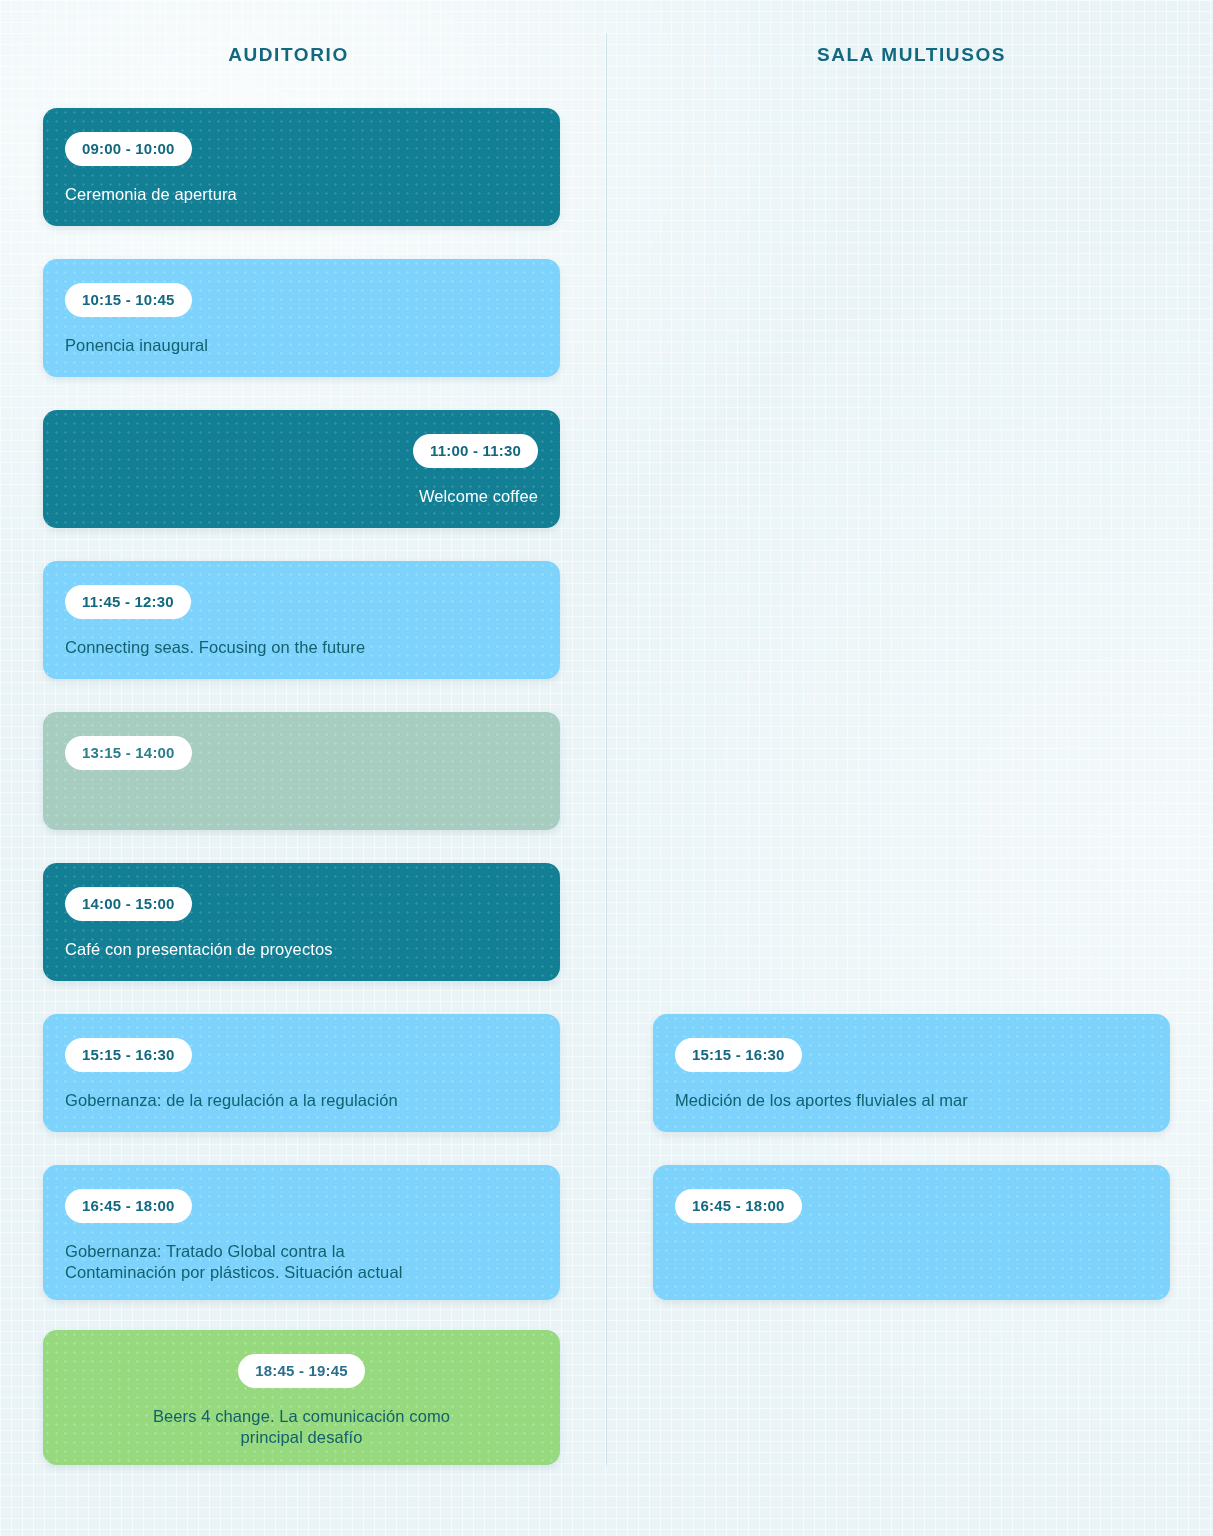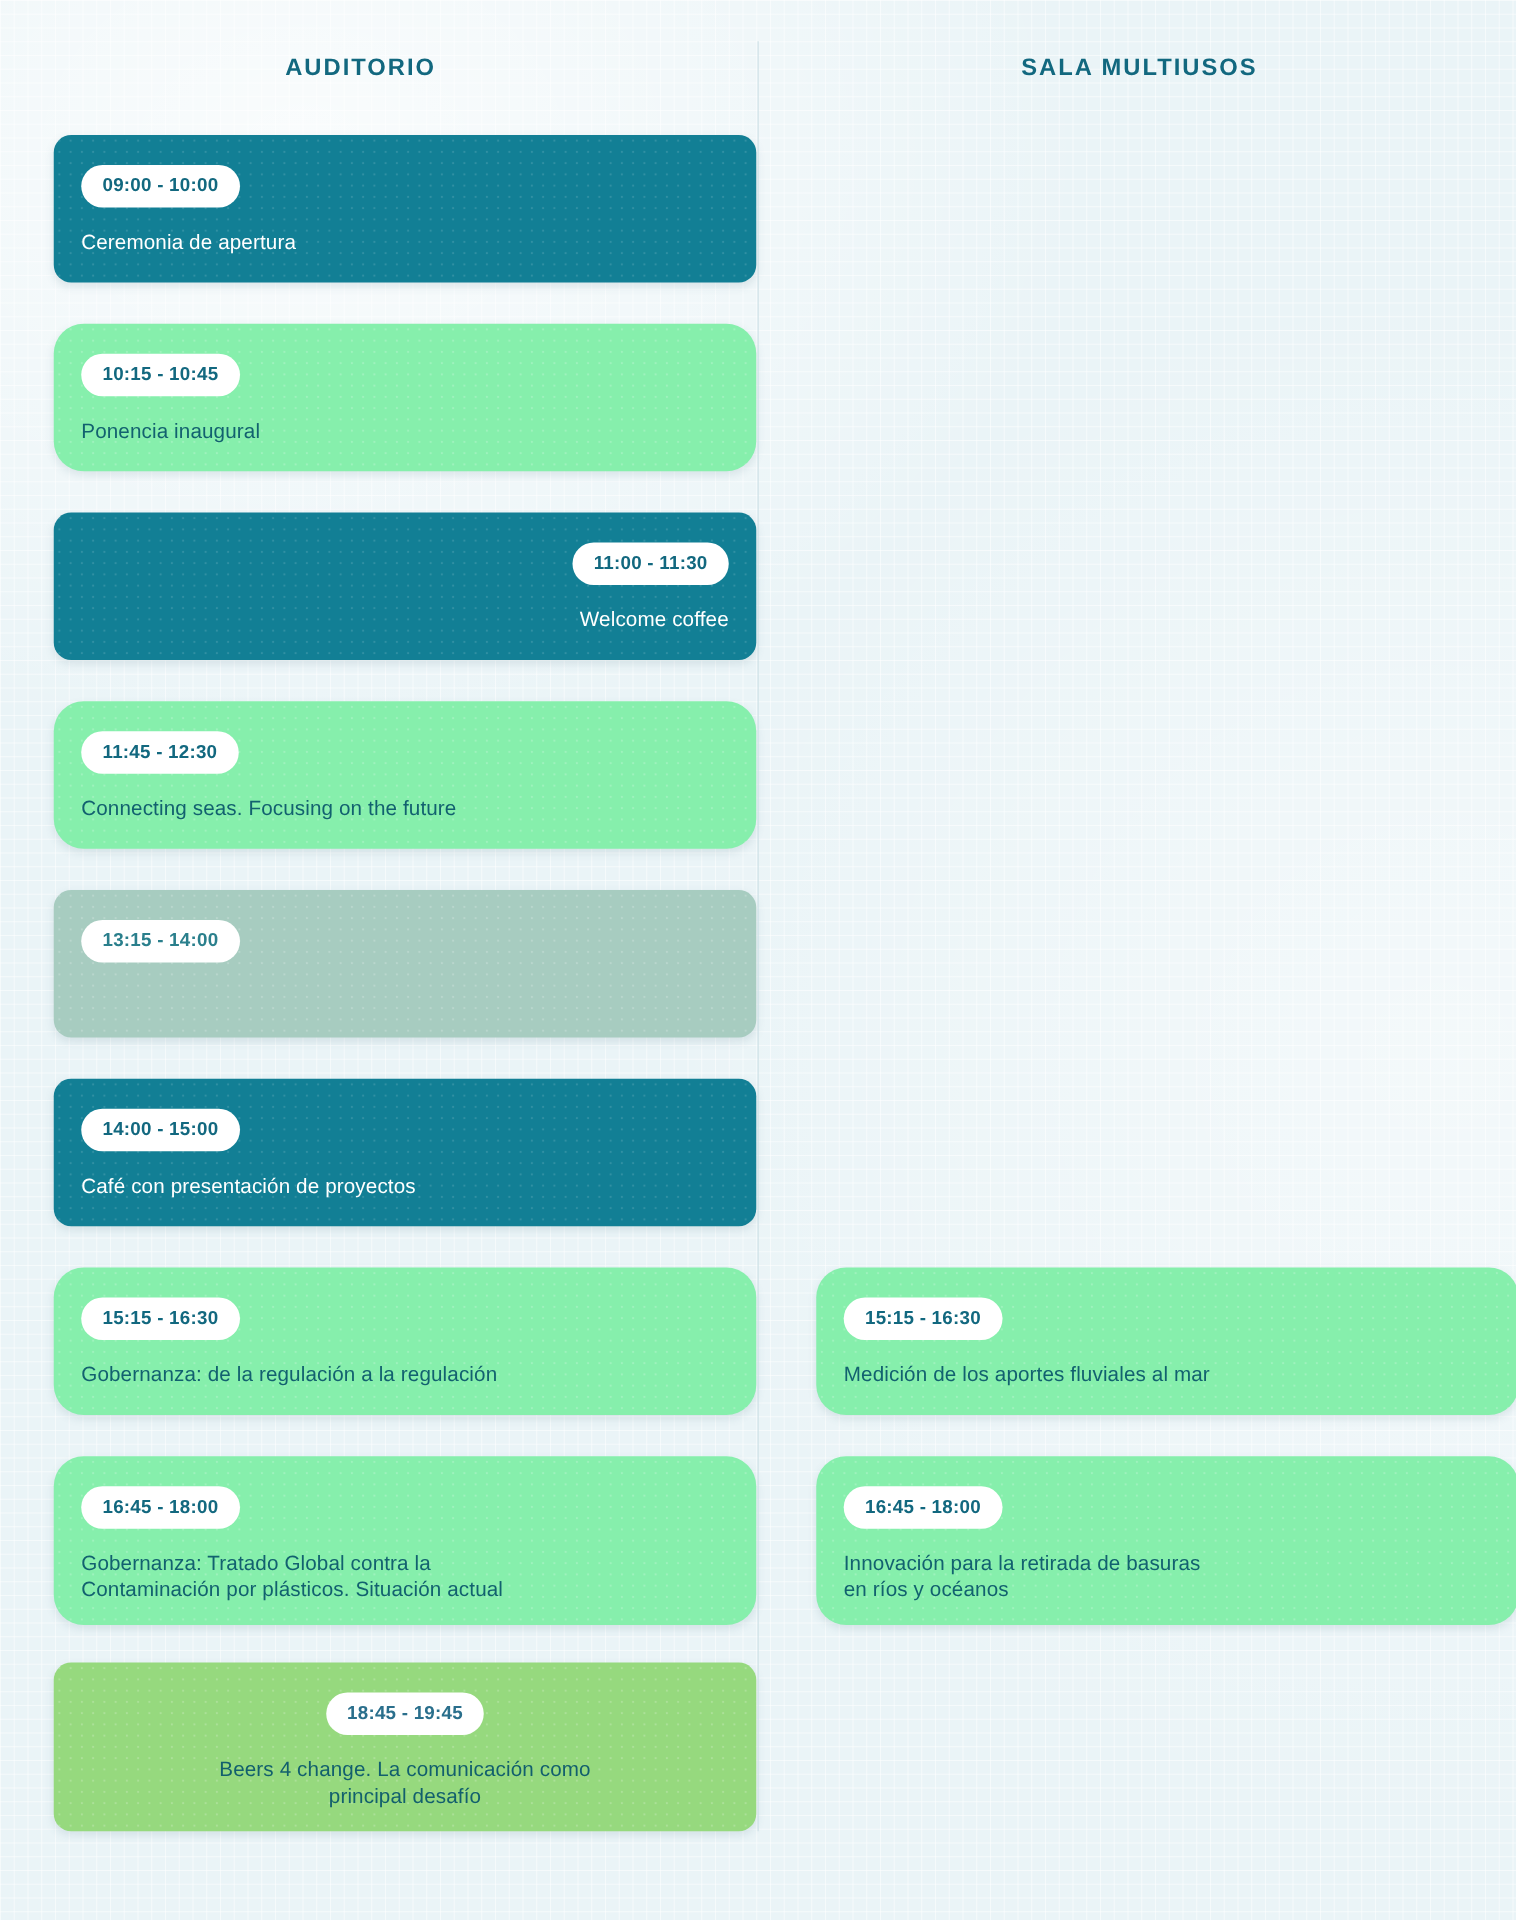--- a/index.html
+++ b/index.html
@@ -75,21 +75,21 @@
     top: 108px;
     width: 517px;
   }
   #column-auditorio { left: 43px; }
   #column-multiusos { left: 653px; }
 
   
   .session-card {
     position: absolute;
     left: 0;
-    width: 562px;
+    width: 517px;
     border-radius: 14px;
     padding: 24px 22px 22px 22px;
     box-shadow: 0 3px 7px rgba(60,110,125,.13);
     overflow: hidden;
   }
   
   .session-card::after {
     content: "";
     position: absolute;
     inset: 0;
@@ -122,21 +122,21 @@
     font-weight: normal;
     line-height: 1.28;
     letter-spacing: .1px;
     white-space: pre-line;
   }
 
   
   .theme-dark        { background-color: #127f95; }
   .theme-dark .session-title  { color: #ffffff; }
 
-  .theme-light       { background-color: #86efac; border-radius: 24px; }
+  .theme-light       { background-color: #7dd3fc; }
   .theme-light .session-title { color: #12616f; }
 
   .theme-sage        { background-color: #a7ccc0; }
   .theme-sage .session-title  { color: #1c5f6b; }
   .theme-sage .time-badge     { color: #2a7f8c; }
 
   .theme-green       { background-color: #96d97e; text-align: center; }
   .theme-green .session-title { color: #125f6d; }
   .theme-green .time-badge    { color: #2a6f8c; }
 </style>
@@ -162,17 +162,16 @@
       <div class="session-card theme-sage" style="top: 604px; height: 118px;"><div class="time-badge">13:15 - 14:00</div></div>
       <div class="session-card theme-dark" style="top: 755px; height: 118px;"><div class="time-badge">14:00 - 15:00</div><div class="session-title">Café con presentación de proyectos</div></div>
       <div class="session-card theme-light" style="top: 906px; height: 118px;"><div class="time-badge">15:15 - 16:30</div><div class="session-title">Gobernanza: de la regulación a la regulación</div></div>
       <div class="session-card theme-light" style="top: 1057px; height: 135px;"><div class="time-badge">16:45 - 18:00</div><div class="session-title">Gobernanza: Tratado Global contra la
 Contaminación por plásticos. Situación actual</div></div>
       <div class="session-card theme-green" style="top: 1222px; height: 135px;"><div class="time-badge">18:45 - 19:45</div><div class="session-title">Beers 4 change. La comunicación como
 principal desafío</div></div>
     </div>
   <div id="column-multiusos" class="column">
       <div class="session-card theme-light" style="top: 906px; height: 118px;"><div class="time-badge">15:15 - 16:30</div><div class="session-title">Medición de los aportes fluviales al mar</div></div>
-      <div class="session-card theme-light" style="top: 1057px; height: 135px;"><div class="time-badge">16:45 - 18:00</div><div class="session-title">Innovación para la retirada de basuras
-en ríos y océanos</div></div>
+      <div class="session-card theme-light" style="top: 1057px; height: 135px;"><div class="time-badge">16:45 - 18:00</div></div>
     </div>
 
 </div>
 
 </body></html>

